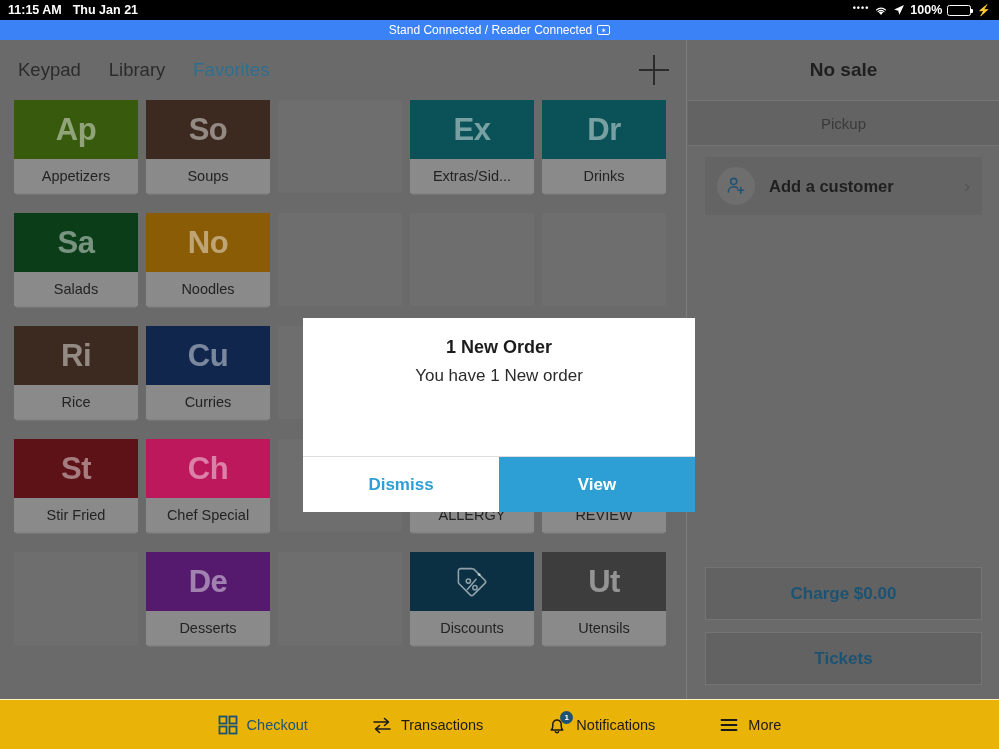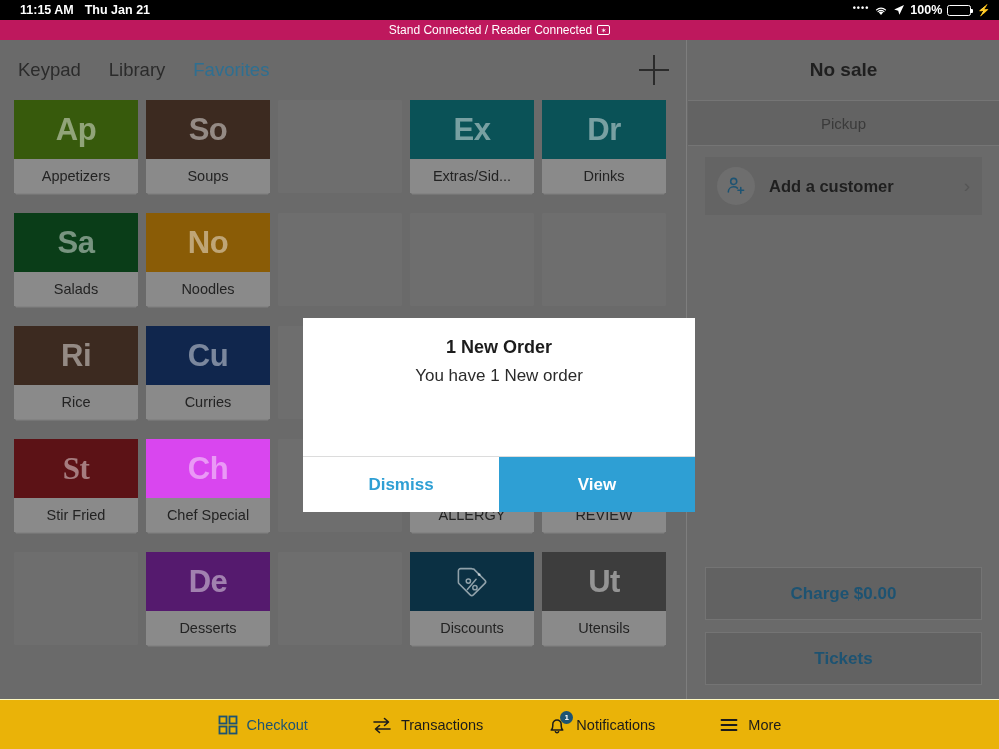--- a/index.html
+++ b/index.html
@@ -11,35 +11,35 @@
   }
   #app { position: relative; width: 999px; height: 749px; background: #6a6a6a; }
 
   
   .statusbar {
     position: absolute; top: 0; left: 0; width: 999px; height: 20px;
     background: #000; color: #fff;
     display: flex; align-items: center; justify-content: space-between;
     padding: 0 8px; font-size: 12.5px; font-weight: bold;
   }
-  .sb-left { display: flex; align-items: flex-start; gap: 11px; margin-left: 12px; }
+  .sb-left { display: flex; align-items: flex-start; gap: 11px; }
   .sb-right { display: flex; align-items: center; gap: 5px; }
   .dots { letter-spacing: 1px; font-size: 9px; color: #fff; position: relative; top: -2px;}
   .wifi-ic { width: 14px; height: 11px; display:block; }
   .loc-ic { width: 12px; height: 12px; display:block; }
   .pct { font-size: 12.5px; font-weight: bold; }
   .batt { width: 24px; height: 11px; border: 1.2px solid #fff; border-radius: 2.5px; position: relative; padding: 1px; }
   .batt::after { content:''; position:absolute; right:-3px; top:3px; width:2px;height:4px;background:#fff;border-radius:0 1px 1px 0;}
   .batt-fill { width: 100%; height: 100%; background: #4cd964; border-radius: 1px; }
   .bolt { font-size: 11px; color: #fff; margin-left: 1px; }
 
   
   .connbar {
     position: absolute; top: 20px; left: 0; width: 999px; height: 20px;
-    background: #be185d; color: #fff; font-size: 12px;
+    background: #3b82f6; color: #fff; font-size: 12px;
     display: flex; align-items: center; justify-content: center; gap: 5px;
   }
   .conn-ic { width: 13px; height: 10px; border: 1px solid #fff; border-radius: 2px;
              display:inline-flex;align-items:center;justify-content:center;font-size:7px;line-height:1;}
 
   
   .body-wrap { position: absolute; top: 40px; left: 0; width: 906px; height: 709px; }
 
   .left-pane {
     position: absolute; left: 0; top: 0; width: 687px; height: 659px;
@@ -273,29 +273,29 @@
                 <span class="tile-abbr">Cu</span>
               </div>
               <div class="tile-label">Curries</div>
             </div>
           </div>
           <div class="tile empty"></div>
           <div class="tile empty"></div>
           <div class="tile empty"></div>
           <div class="tile">
             <div class="tile-inner">
-              <div class="tile-top" style="background: rgb(92, 18, 22); font-family: Liberation Serif, serif;">
+              <div class="tile-top" style="background: rgb(92, 18, 22);">
                 <span class="tile-abbr">St</span>
               </div>
               <div class="tile-label">Stir Fried</div>
             </div>
           </div>
           <div class="tile">
             <div class="tile-inner">
-              <div class="tile-top" style="background: #d946ef;">
+              <div class="tile-top" style="background: #be185d;">
                 <span class="tile-abbr">Ch</span>
               </div>
               <div class="tile-label">Chef Special</div>
             </div>
           </div>
           <div class="tile empty"></div>
           <div class="tile">
             <div class="tile-inner">
               <div class="tile-top" style="background: rgb(61, 61, 61);">
                 <span class="tile-abbr">AL</span>

